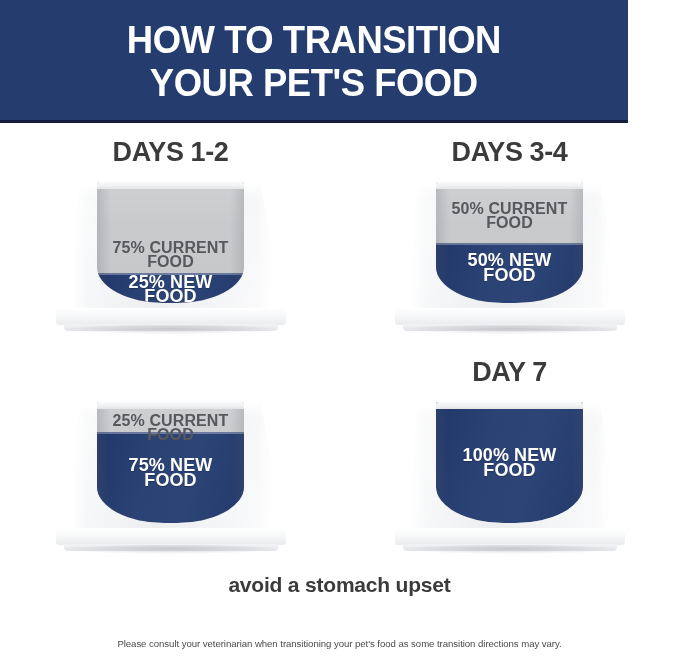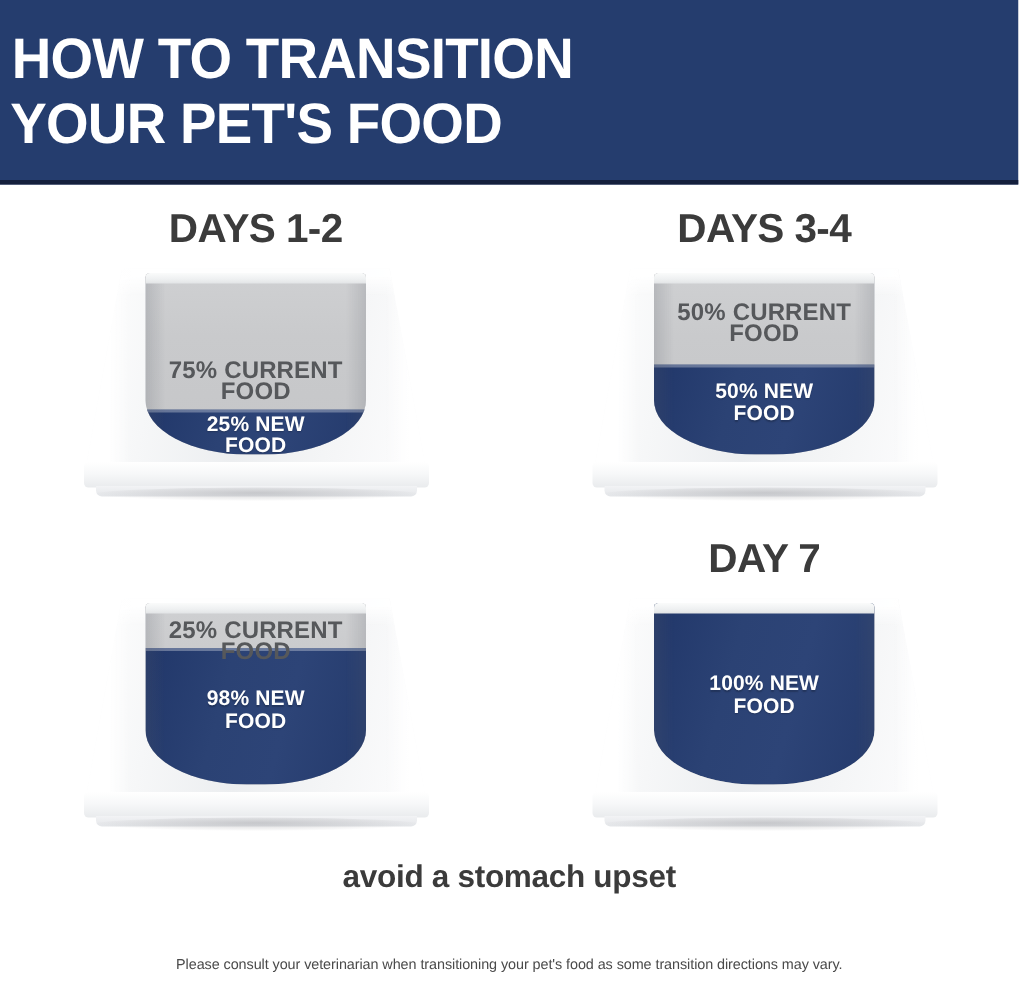--- a/index.html
+++ b/index.html
@@ -6,24 +6,24 @@
   body{
     width:679px;height:661px;
     background:#ffffff;
     font-family:"Liberation Sans", sans-serif;
     overflow:hidden;
     position:relative;
   }
 
   
   .header{
-    position:absolute;left:0;top:0;width:679px;height:123px;
+    position:absolute;left:0;top:0;width:628px;height:123px;
     background:#253d6e;
     display:flex;flex-direction:column;
-    align-items:flex-start;justify-content:center;
+    align-items:center;justify-content:center;
     box-sizing:border-box;
   }
   .header::after{
     content:"";position:absolute;left:0;bottom:0;width:100%;height:3px;
     background:#141f3c;
   }
   .header-line{
     color:#ffffff;
     font-weight:bold;
     font-size:38px;
@@ -133,21 +133,21 @@
   .labels{
     position:absolute;left:0;top:0;width:100%;height:100%;z-index:5;
   }
   .label-current{
     position:absolute;left:0;width:100%;text-align:center;
     color:#56585b;font-weight:bold;font-size:16px;line-height:14px;
     letter-spacing:0.1px;
   }
   .label-new{
     position:absolute;left:0;width:100%;text-align:center;
-    color:#ffffff;font-weight:bold;font-size:14px;line-height:14.5px;
+    color:#ffffff;font-weight:bold;font-size:18px;line-height:14.5px;
     letter-spacing:0.1px;
     text-shadow:0 1px 1px rgba(0,0,0,0.22);
   }
 
   
   .base{
     position:absolute;left:-2px;bottom:6px;width:230px;height:17px;
     background:linear-gradient(to bottom,#ffffff 0%,#f7f8f9 45%,#e9ebed 100%);
     border-radius:3px;
   }
@@ -250,21 +250,21 @@
         <div class="current-food"></div>
         <div class="new-food" style="height: 90.75px;"></div>
         <div class="cavity-rim"></div>
         <div class="cavity-shade"></div>
         <div class="labels">
           <div class="label-current" style="top: 11.625px;">
             <div>25% CURRENT FOOD</div>
             <div></div>
           </div>
           <div class="label-new" style="top: 56.125px;">
-            <div>98% NEW</div>
+            <div>75% NEW</div>
             <div>FOOD</div>
           </div>
         </div>
       </div>
       <div class="base"></div>
       <div class="base-lip"></div>
       <div class="bowl-shadow"></div>
     </div>
   </div>
 

